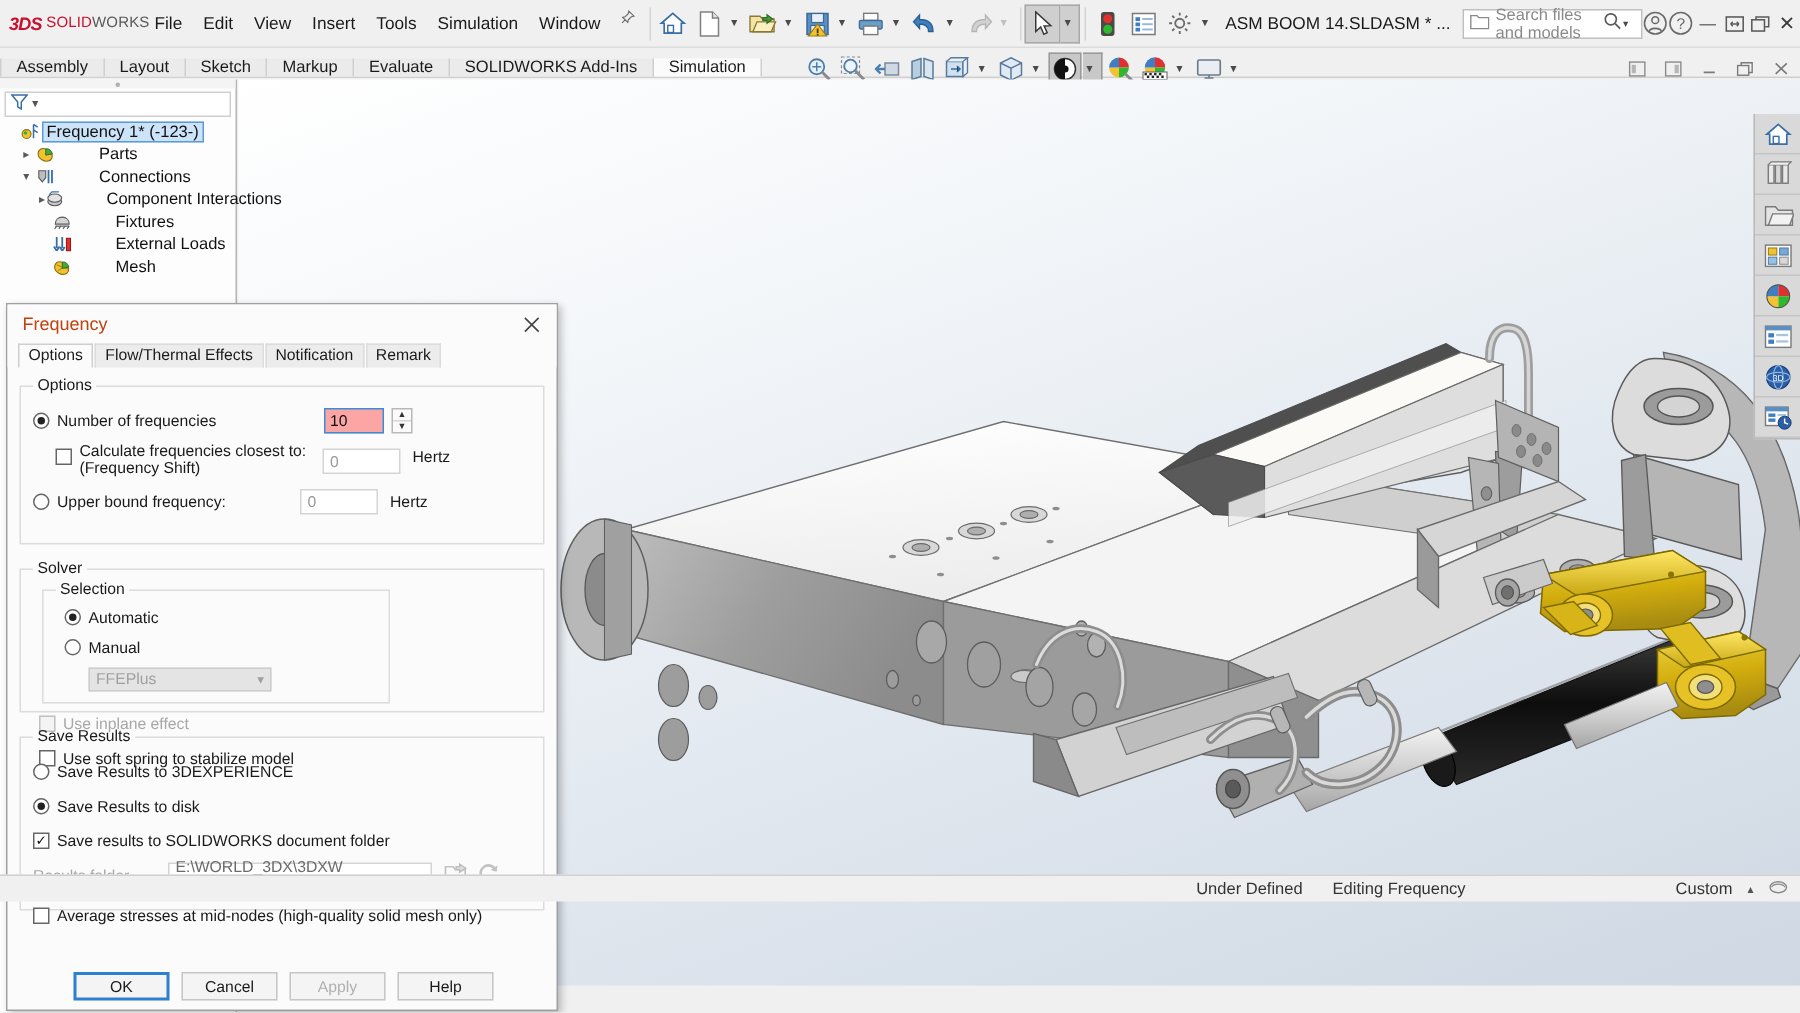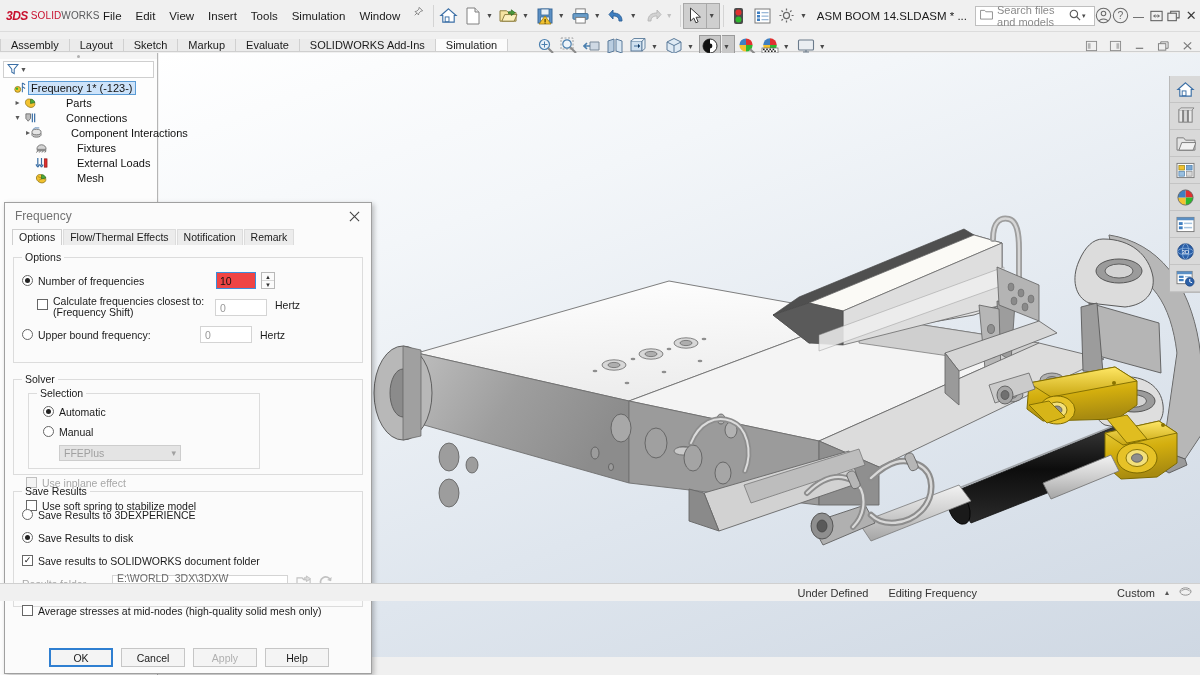--- a/index.html
+++ b/index.html
@@ -129,21 +129,21 @@
   .statusbar .grow { flex: 1; }
 
   
   .dialog {
     position: absolute; left: 4px; top: 202px; width: 368px; height: 472px;
     background: #fbfbfb; border: 1px solid #a0a0a0;
     box-shadow: 2px 2px 5px rgba(0,0,0,0.25);
   }
   .dlg-title {
     height: 26px; display: flex; align-items: center; justify-content: space-between;
-    padding: 0 4px 0 10px; background: #fbfbfb; font-size: 12px; color: #737373;
+    padding: 0 4px 0 10px; background: #fbfbfb; font-size: 12px; color: #c2410c;
   }
   .dlg-close { width: 26px; height: 22px; display: flex; align-items: center; justify-content: center; color: #444; font-size: 13px; cursor: default; }
 
   .dlg-tabs { display: flex; align-items: flex-end; height: 16px; padding-left: 7px; background: #fbfbfb; }
   .dlg-tab {
     font-size: 10.5px; padding: 1px 6px 1px 6px; background: #ececec; color: #1a1a1a;
     border: 1px solid #dcdcdc; border-bottom: none; margin-right: 1px; cursor: default;
     line-height: 13px;
   }
   .dlg-tab.active { background: #fbfbfb; border-color: #cfcfcf; }
@@ -166,21 +166,21 @@
   }
   .radio.on::after { content:''; width: 5px; height: 5px; border-radius: 50%; background: #222; }
   .chk {
     width: 11px; height: 11px; border: 1px solid #666; background: #fff;
     display: inline-flex; align-items: center; justify-content: center; margin-right: 5px; flex: none;
     font-size: 9px; color: #111; line-height: 1; cursor: default;
   }
   .chk.disabled { border-color: #c0c0c0; background: #f4f4f4; }
 
   .numfield {
-    width: 40px; height: 17px; border: 1px solid #3a8ddd; background: #ef4444;
+    width: 40px; height: 17px; border: 1px solid #3a8ddd; background: #fca5a5;
     font-size: 10.5px; padding: 0 3px; display: flex; align-items: center; color: #111;
   }
   .spin { width: 14px; height: 17px; border: 1px solid #b8b8b8; background: #fbfbfb;
     display: flex; flex-direction: column; margin-left: 5px; cursor: default; }
   .spin div { flex: 1; display: flex; align-items: center; justify-content: center; font-size: 6px; color: #333; }
   .spin div:first-child { border-bottom: 1px solid #d6d6d6; }
 
   .textfield {
     height: 17px; border: 1px solid #d4d4d4; background: #fff;
     font-size: 10.5px; padding: 0 4px; display: flex; align-items: center; color: #999;

